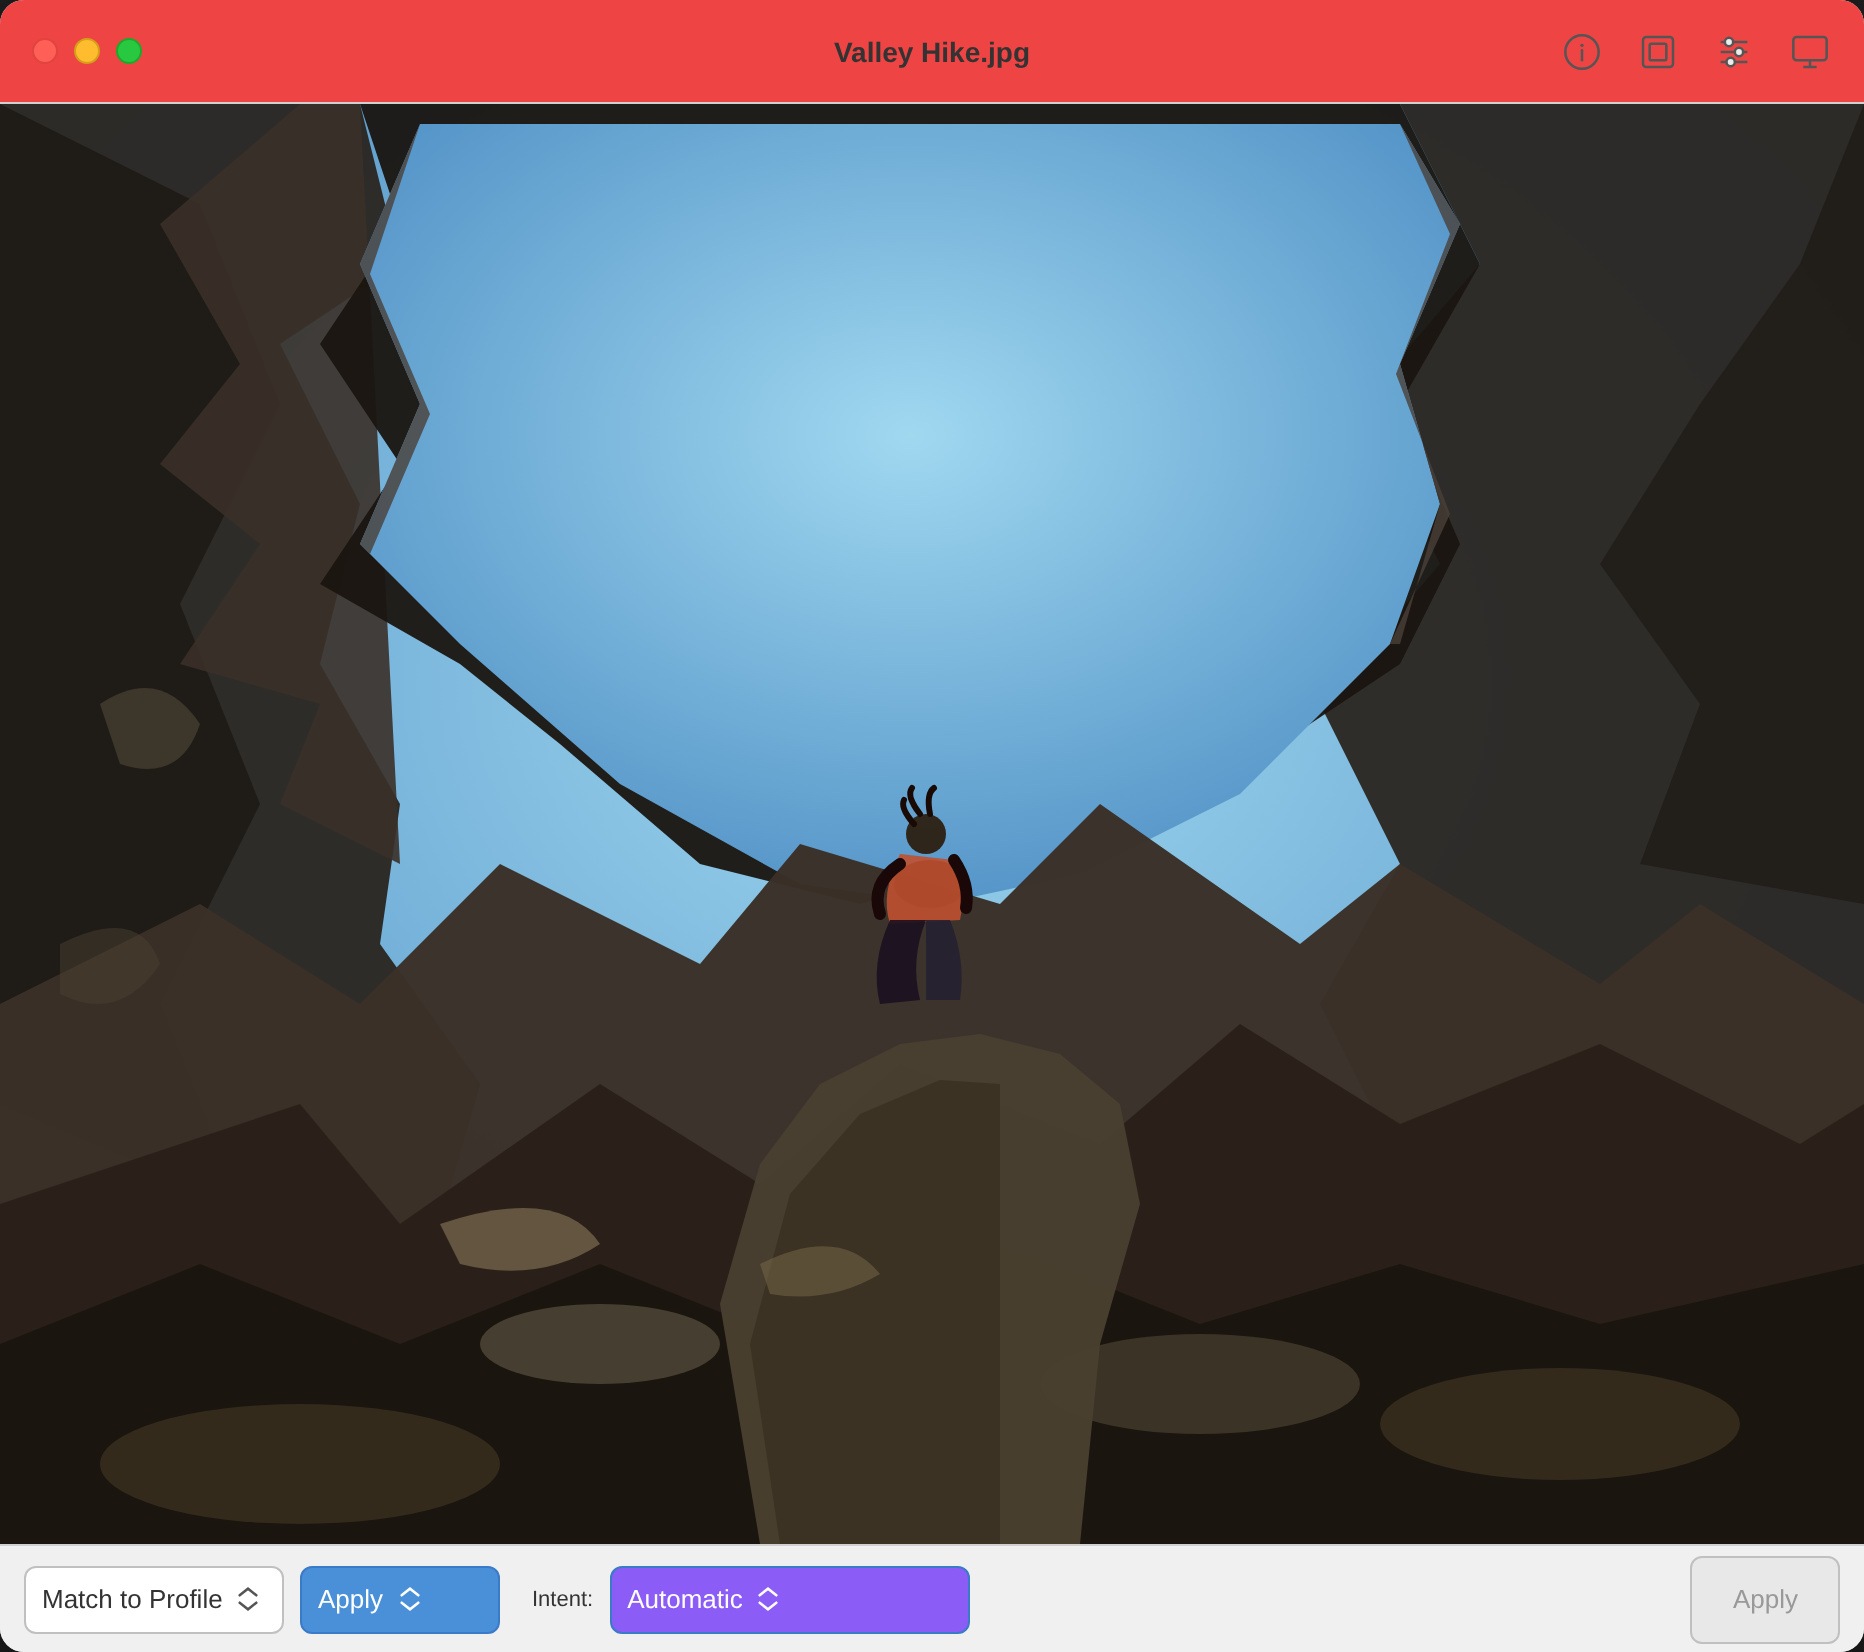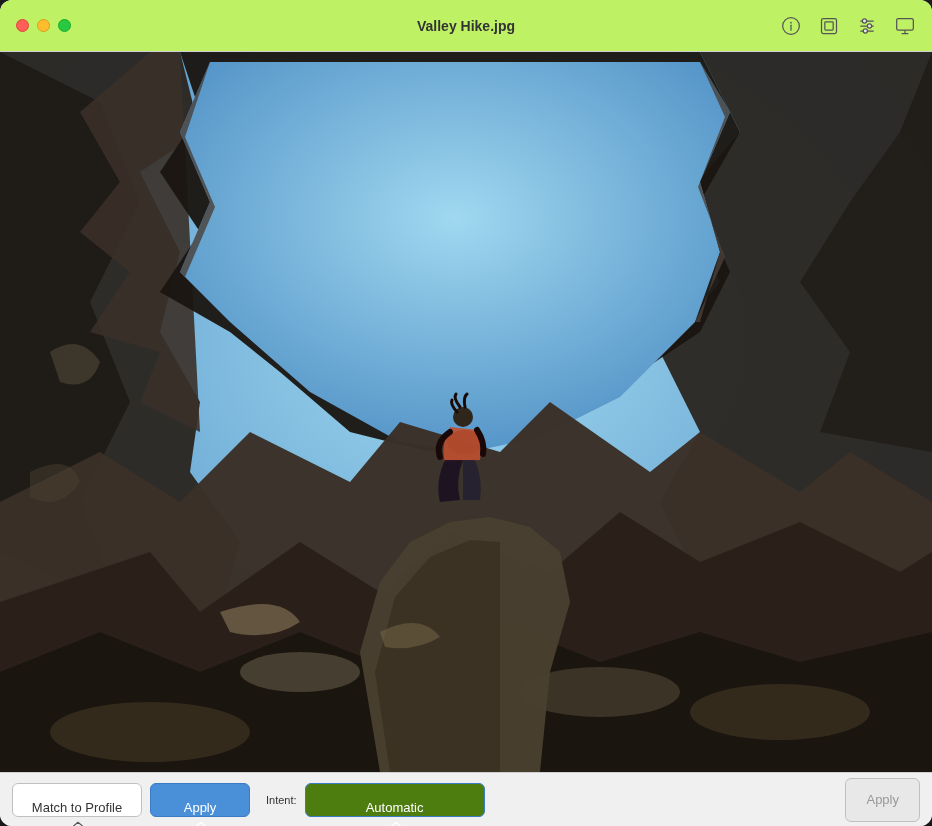--- a/index.html
+++ b/index.html
@@ -22,21 +22,21 @@
       background: #f0f0f0;
       border-radius: 12px;
       overflow: hidden;
       display: flex;
       flex-direction: column;
       box-shadow: 0 20px 60px rgba(0,0,0,0.5);
     }
 
     .titlebar {
       height: 52px;
-      background: #bef264;
+      background: #ef4444;
       border-bottom: 1px solid #d0d0d0;
       display: flex;
       align-items: center;
       padding: 0 16px;
       position: relative;
       flex-shrink: 0;
     }
 
     .traffic-lights {
       display: flex;
@@ -121,21 +121,20 @@
       align-items: center;
       background: white;
       border: 1px solid #c0c0c0;
       border-radius: 6px;
       padding: 16px 8px;
       font-size: 13px;
       color: #333;
       cursor: pointer;
       gap: 6px;
       height: 28px;
-      flex-direction: column;
     }
 
     .dropdown-btn .chevrons {
       display: flex;
       flex-direction: column;
       gap: 1px;
       margin-left: 2px;
     }
 
     .chevrons svg {
@@ -162,21 +161,21 @@
       font-size: 11px;
       color: #333;
       margin-left: 8px;
     }
 
     .intent-dropdown {
       min-width: 180px;
     }
 
     .intent-dropdown-blue {
-      background: #4d7c0f;
+      background: #8b5cf6;
       border-color: #3a7bc8;
       color: white;
     }
 
     .spacer {
       flex: 1;
     }
 
     .apply-btn {
       background: #e8e8e8;

